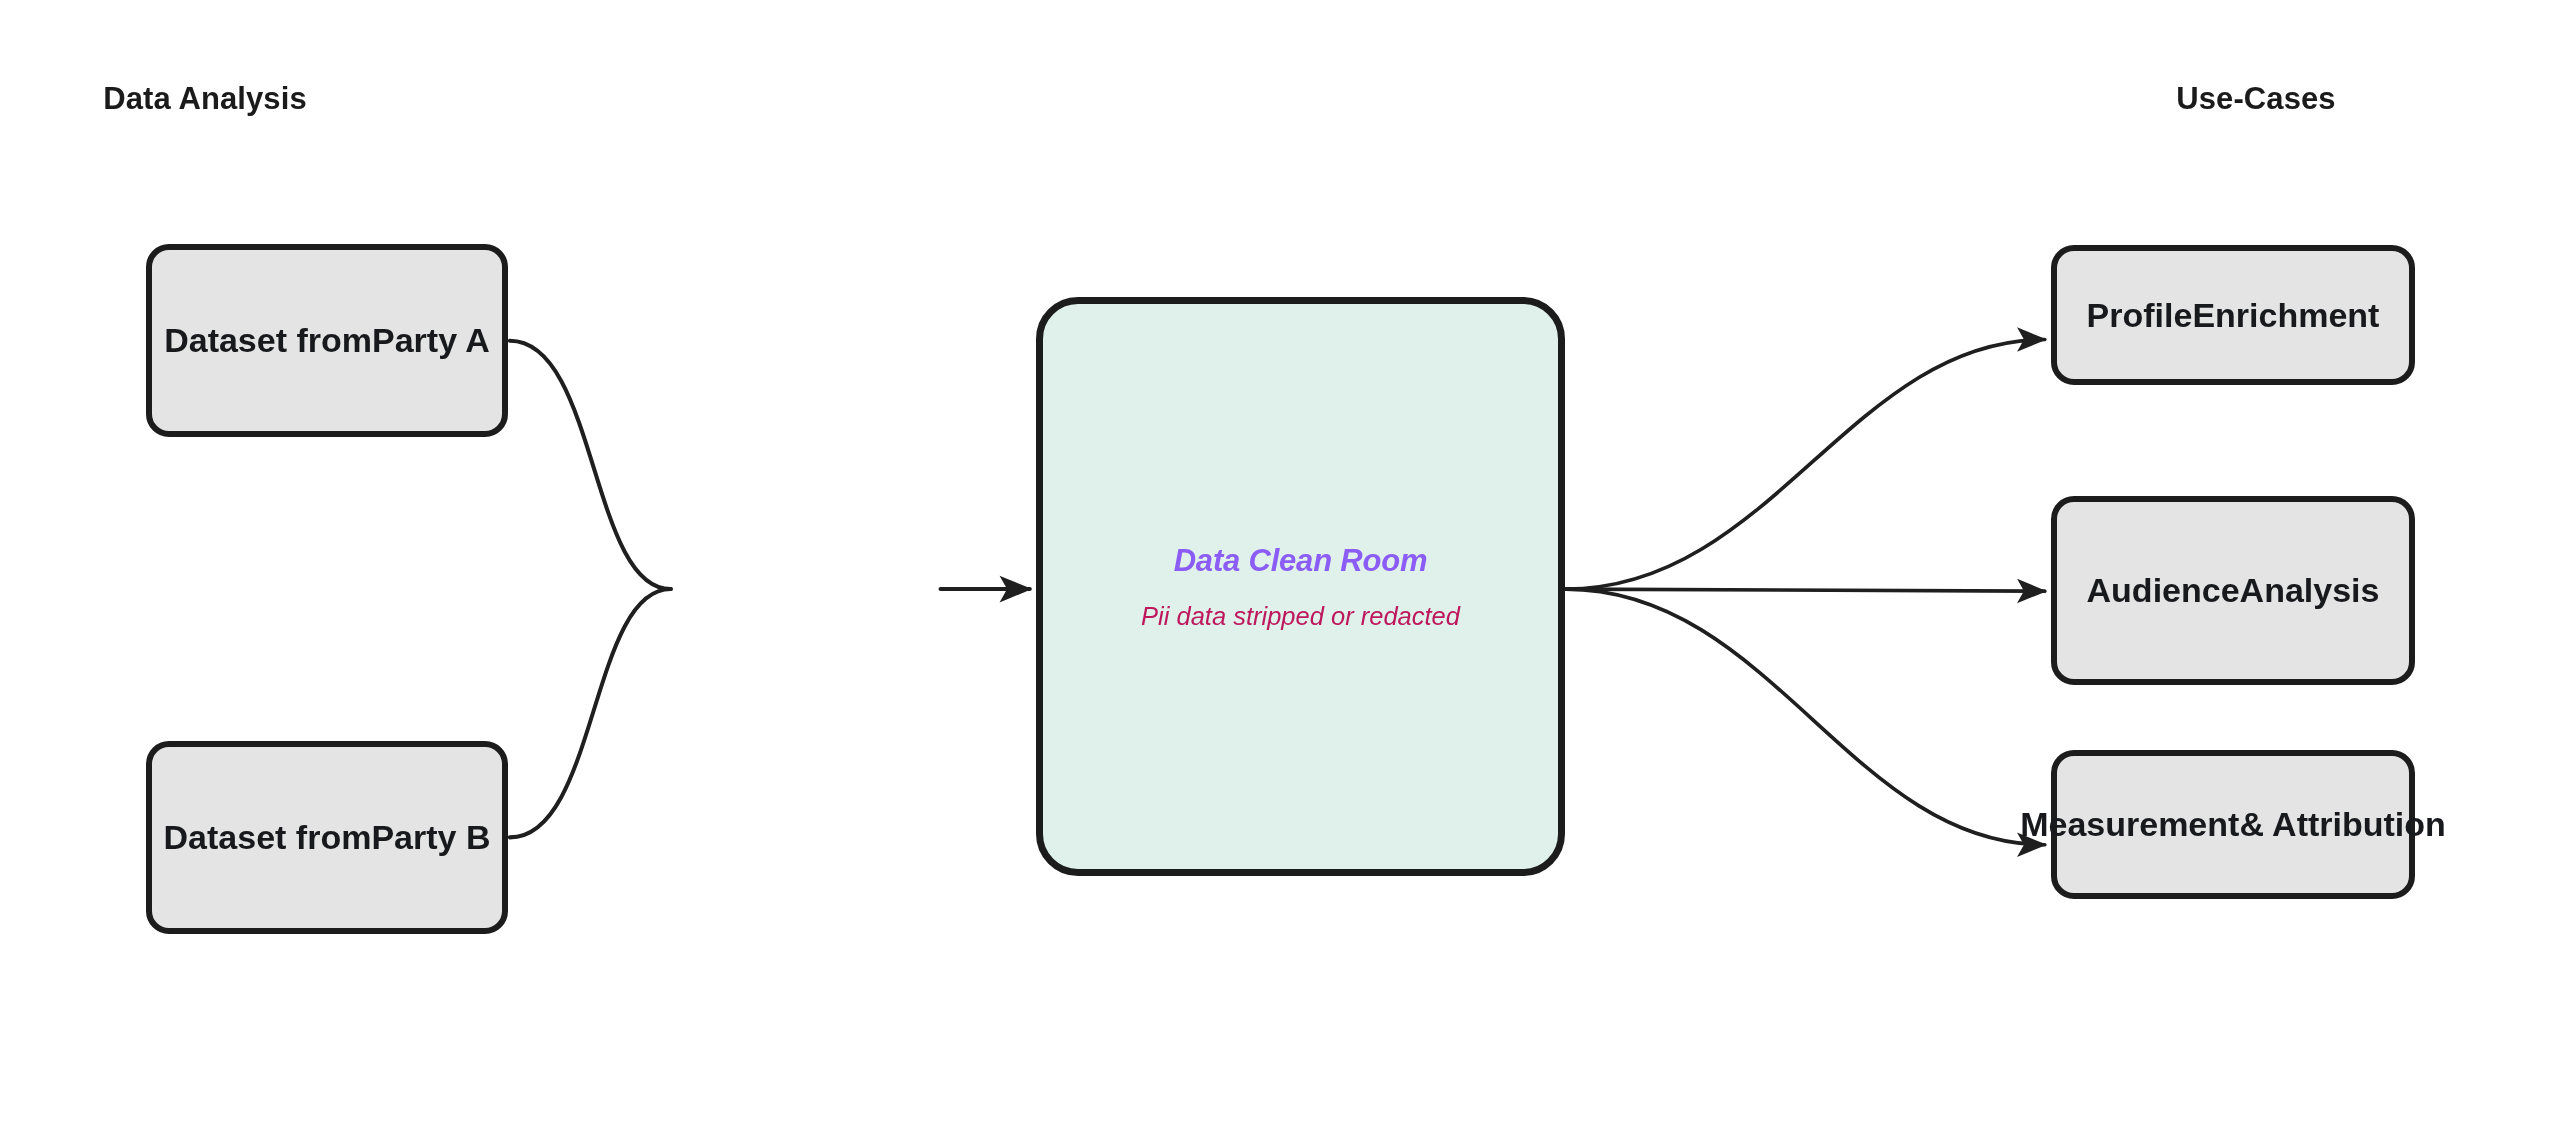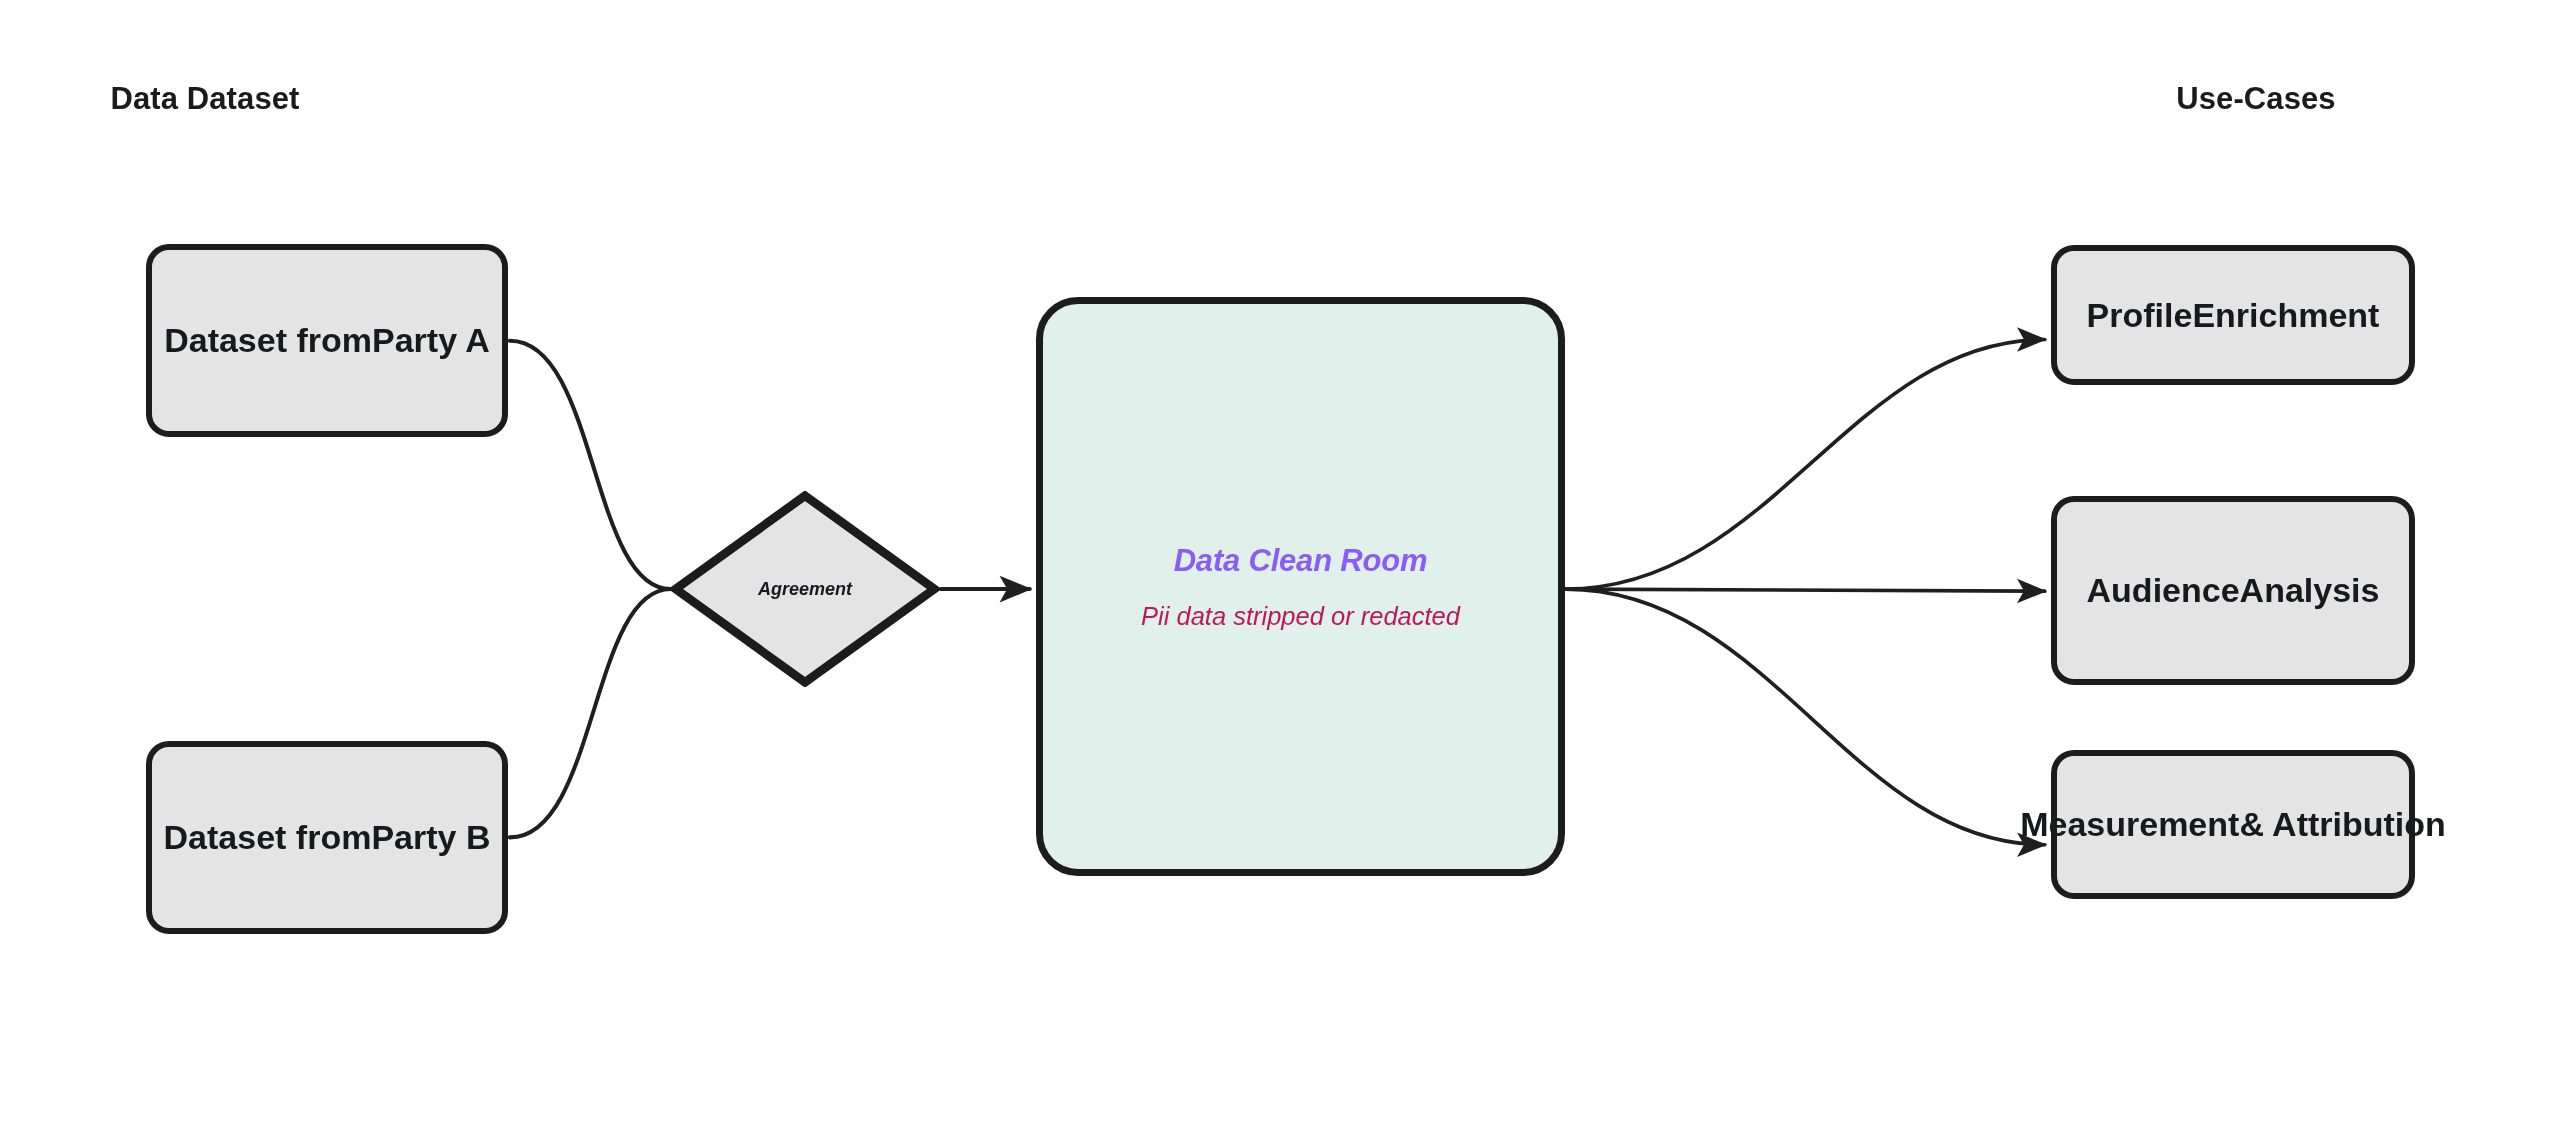--- a/index.html
+++ b/index.html
@@ -131,21 +131,21 @@
     stroke-width: 6;
     stroke-linecap: round;
   }
   .edge-thin { stroke-width: 5.5; }
 </style>
 </head>
 <body>
 
 <div id="canvas">
 
-  <div id="hdr-left" class="col-header">Data Dataset</div>
+  <div id="hdr-left" class="col-header">Data Analysis</div>
   <div id="hdr-right" class="col-header">Use-Cases</div>
 
   <svg id="edges" viewBox="0 0 3840 1705" preserveAspectRatio="none">
     <defs>
       <marker id="arrowhead" viewBox="0 0 12 10" refX="10.6" refY="5" markerWidth="9" markerHeight="7.5" orient="auto-start-reverse">
         <path d="M 0.6 0.6 L 11.4 5 L 0.6 9.4 L 3.1 5 Z" fill="#1f1f1f"></path>
       </marker>
     </defs>
 
     <path class="edge" d="M 760 508 C 890 508 880 878 1000 878"></path>
@@ -164,26 +164,20 @@
   <div id="node-party-a" class="node">
     <span class="line">Dataset from</span>
     <span class="line">Party A</span>
   </div>
 
   <div id="node-party-b" class="node">
     <span class="line">Dataset from</span>
     <span class="line">Party B</span>
   </div>
 
-  <div id="node-agreement">
-    <svg viewBox="0 0 400 292" preserveAspectRatio="none">
-      <polygon points="200,7 393,146 200,285 7,146" fill="#e4e4e4" stroke="#1c1c1c" stroke-width="13" stroke-linejoin="miter"></polygon>
-    </svg>
-    <div id="agreement-label">Agreement</div>
-  </div>
 
   <div id="node-clean-room">
     <div id="clean-room-title">Data Clean Room</div>
     <div id="clean-room-subtitle">Pii data stripped or redacted</div>
   </div>
 
   <div id="node-profile" class="node">
     <span class="line">Profile</span>
     <span class="line">Enrichment</span>
   </div>

